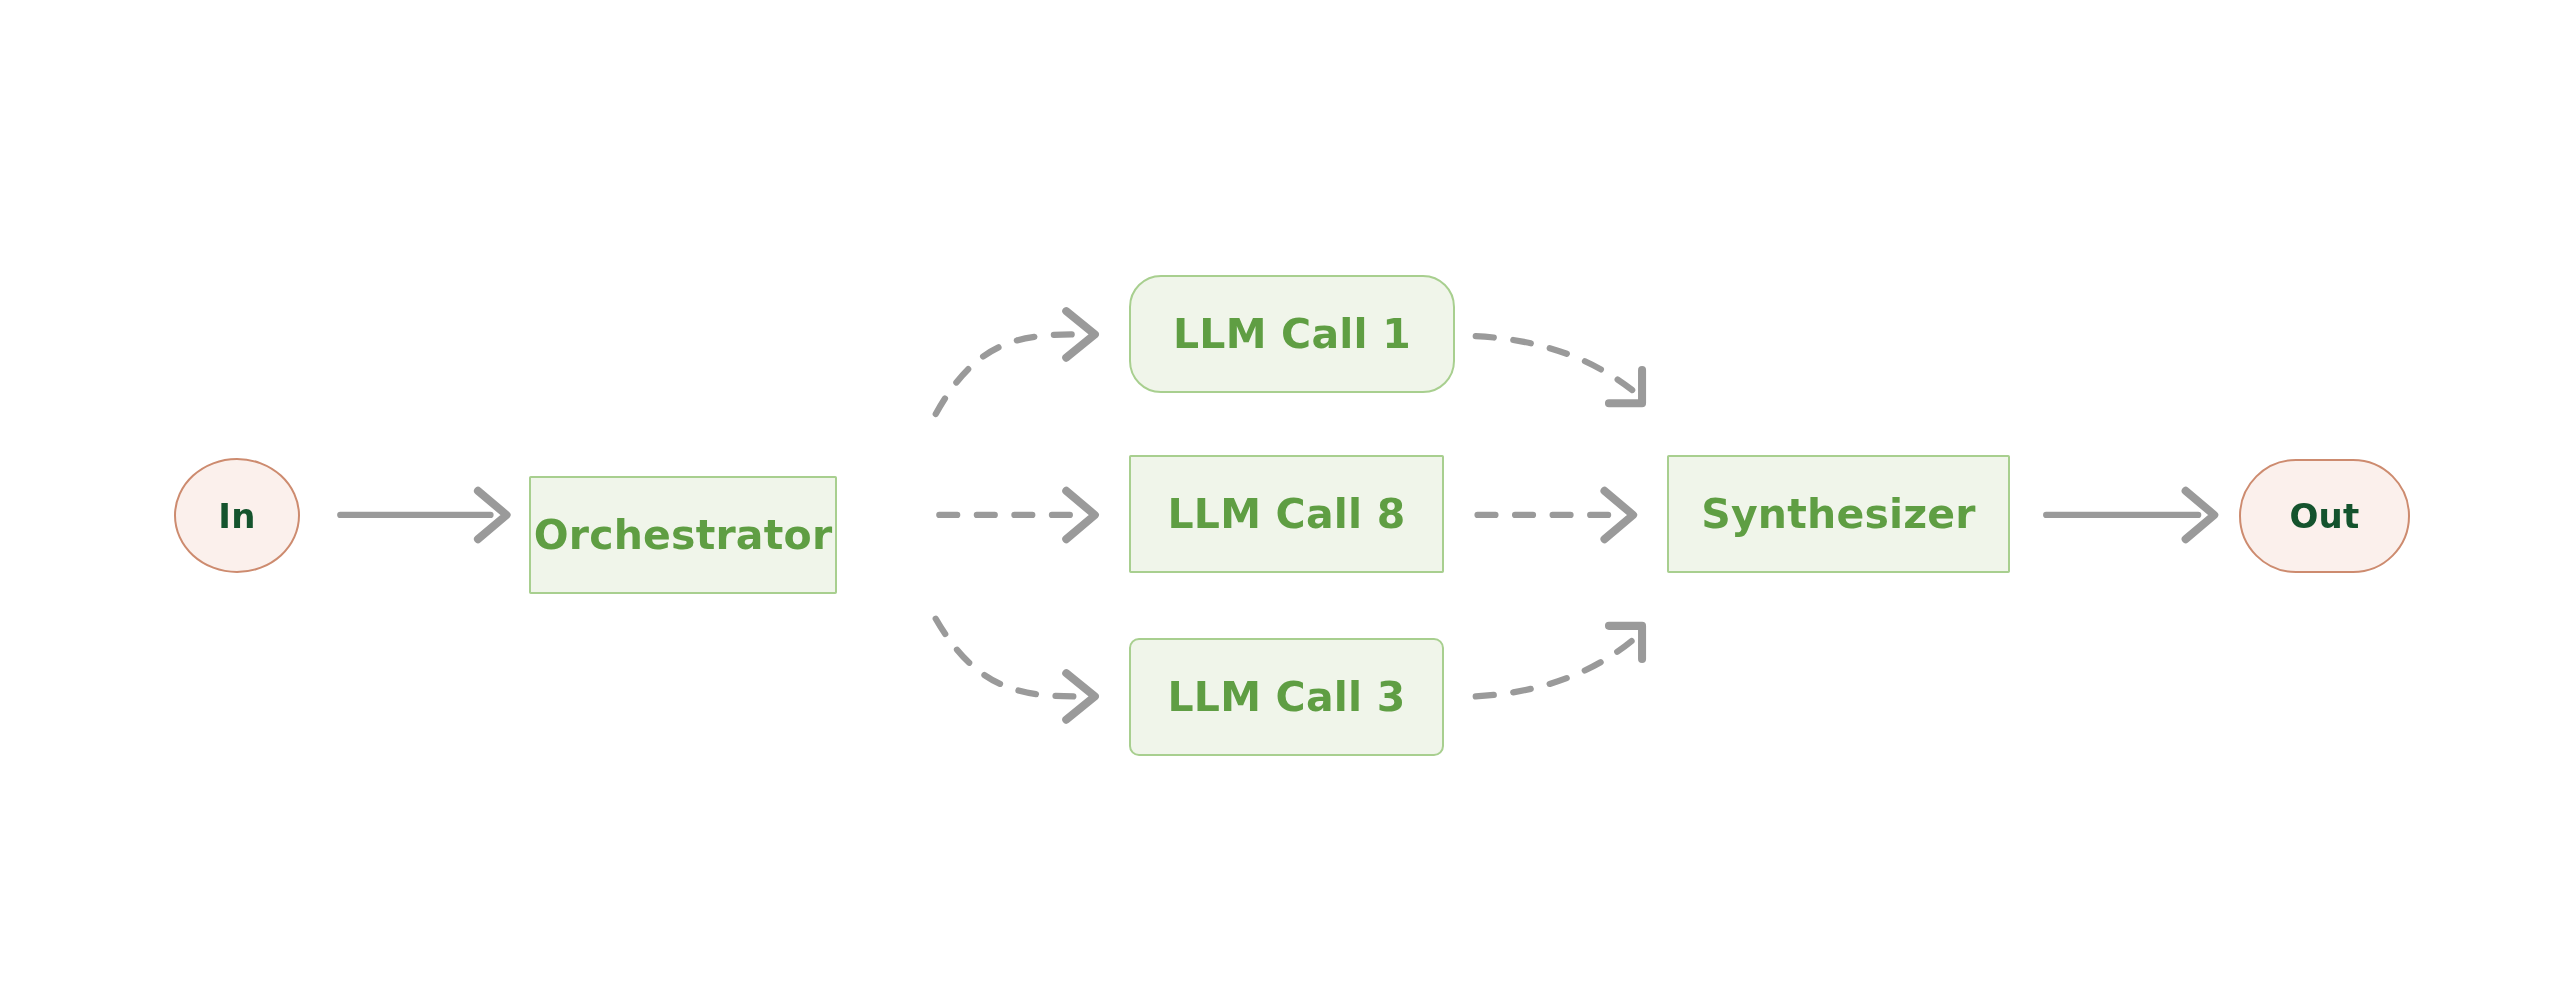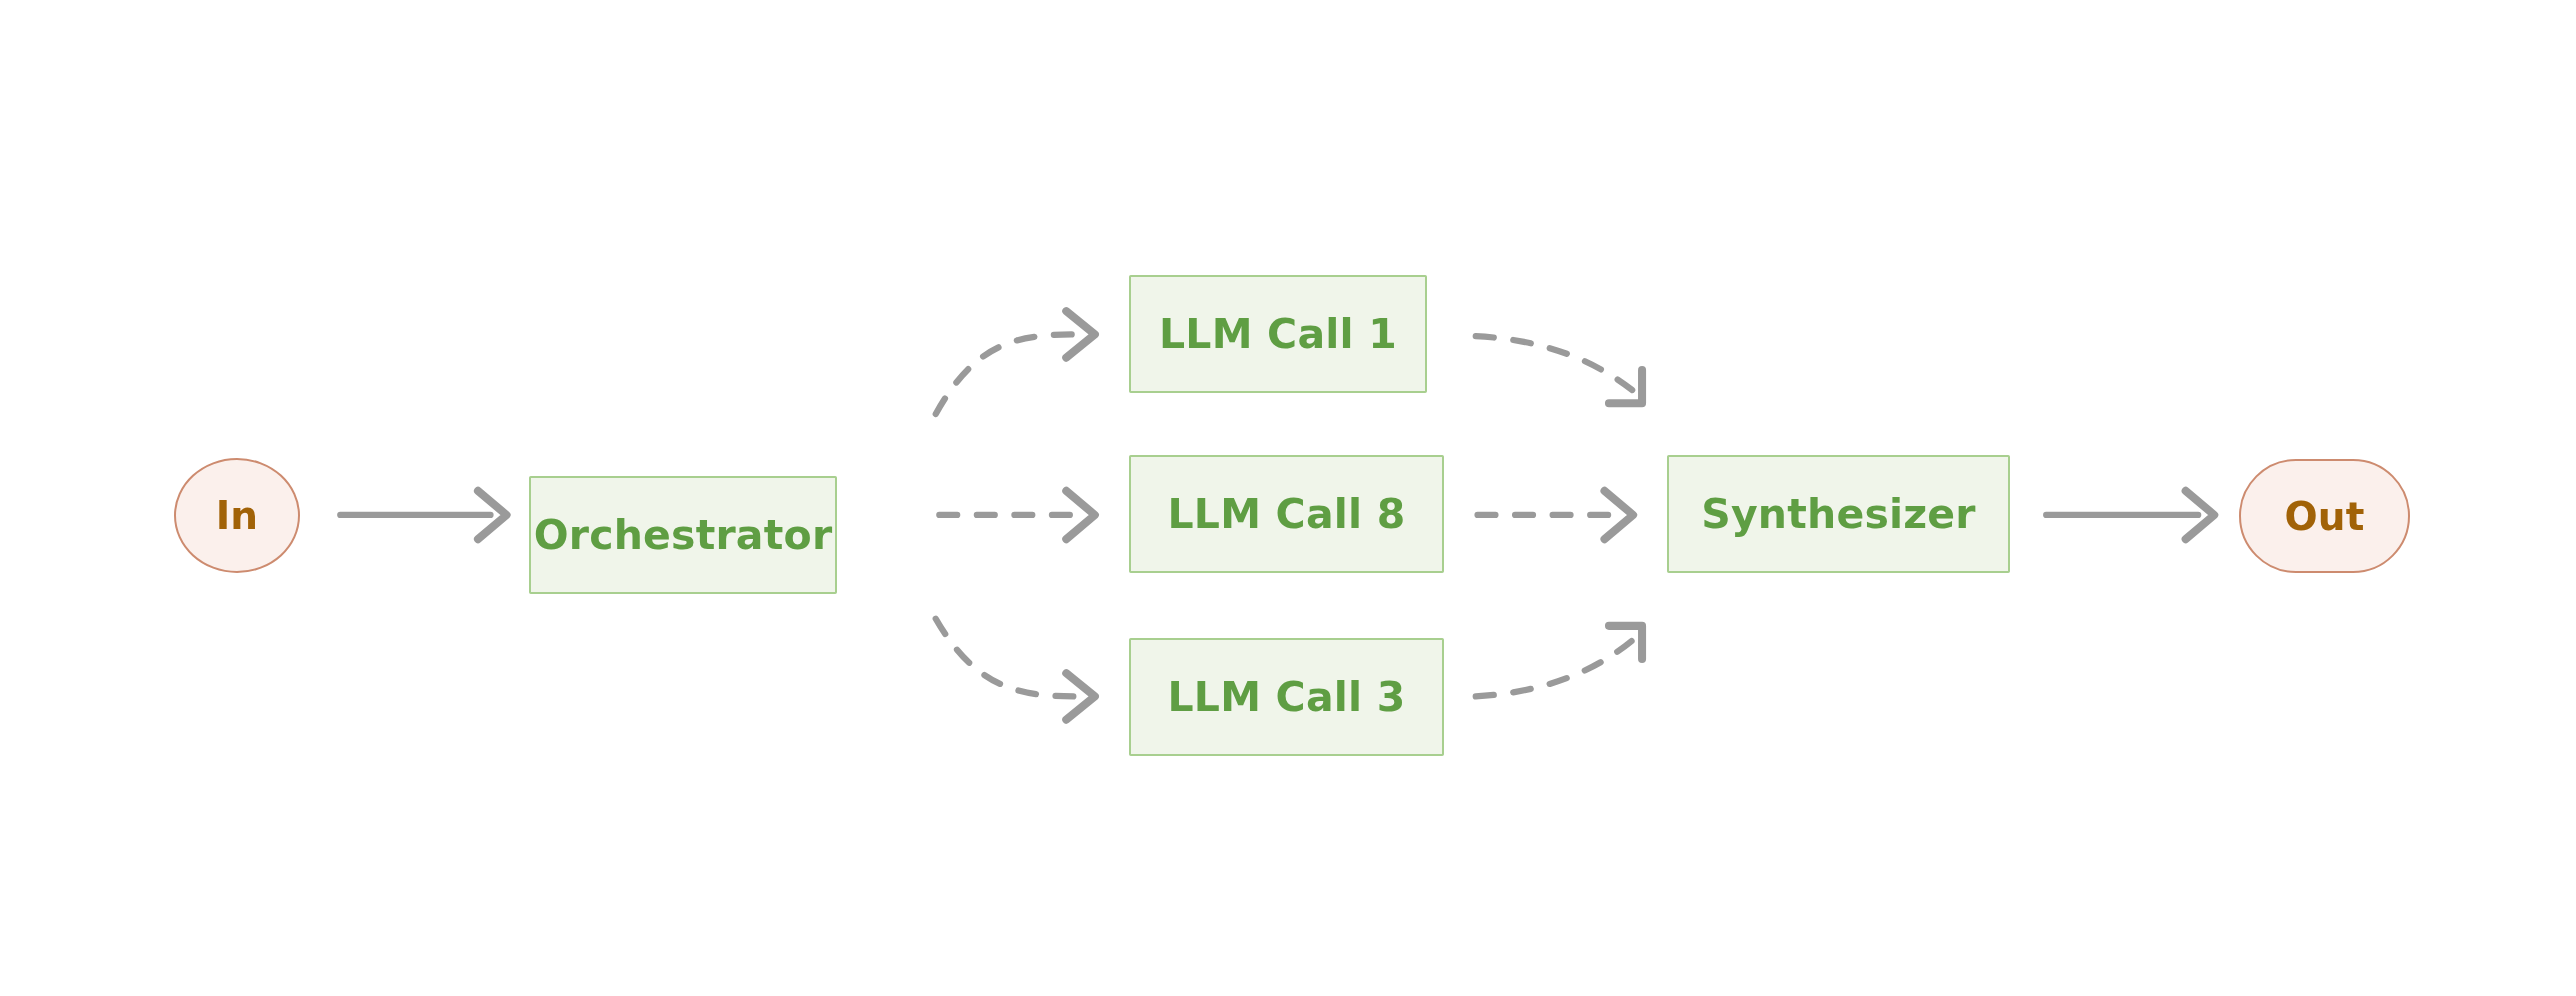--- a/index.html
+++ b/index.html
@@ -41,22 +41,22 @@
     line-height: 1;
     white-space: nowrap;
   }
 
   
   .terminal {
     background: #fbf0ec;
     border: 2.2px solid #cd8b6f;
   }
   .terminal .node-label {
-    color: #a16207;
-    font-size: 39px;
+    color: #14532d;
+    font-size: 34px;
   }
   #node-in {
     left: 174px;
     top: 458px;
     width: 126px;
     height: 115px;
     border-radius: 50%;
   }
   #node-out {
     left: 2239px;
@@ -79,34 +79,36 @@
   #node-orchestrator {
     left: 529px;
     top: 455px;
     width: 308px;
     height: 118px;
     margin-top: 21px;
   }
   #node-llm-call-1 {
     left: 1129px;
     top: 275px;
-    width: 298px;
+    width: 326px;
     height: 118px;
+    border-radius: 32px;
   }
   #node-llm-call-2 {
     left: 1129px;
     top: 455px;
     width: 315px;
     height: 118px;
   }
   #node-llm-call-3 {
     left: 1129px;
     top: 638px;
     width: 315px;
     height: 118px;
+    border-radius: 10px;
   }
   #node-synthesizer {
     left: 1667px;
     top: 455px;
     width: 343px;
     height: 118px;
   }
 </style>
 </head>
 <body>

